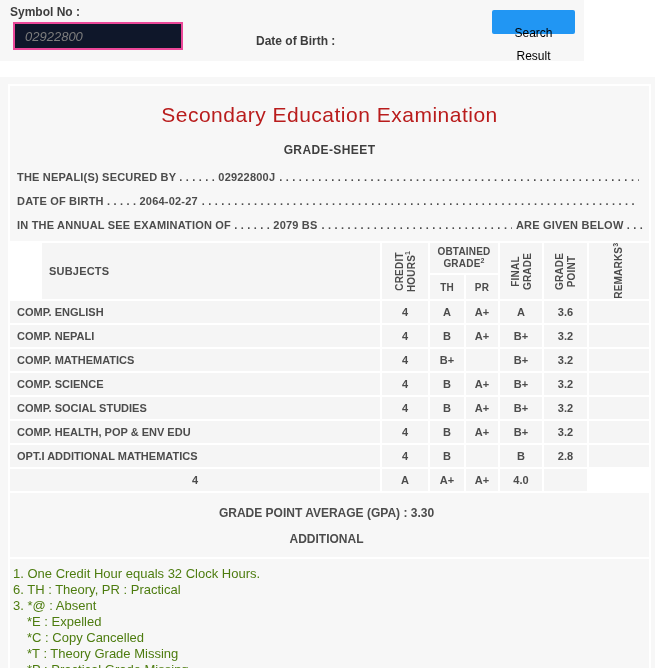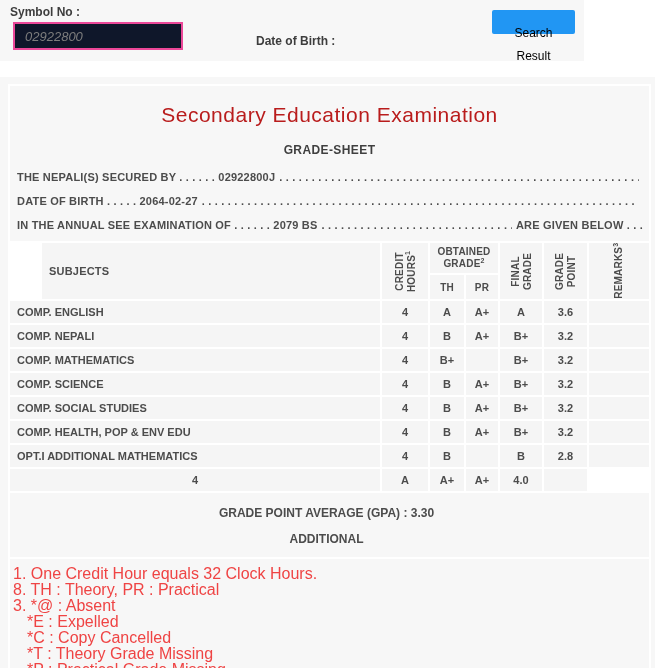--- a/index.html
+++ b/index.html
@@ -91,21 +91,21 @@
   .vtext{
     transform:rotate(-90deg);
     width:56px;text-align:center;line-height:1.15;white-space:normal;
   }
   
   .summary{padding:13px 6px 0 0;text-align:center;}
   .gpa-line{font-size:12px;font-weight:700;color:#4c4c4c;}
   .status-line{margin-top:12px;font-size:12px;font-weight:700;color:#4c4c4c;}
   .hline{margin-top:11px;border-top:2px solid #ffffff;height:0;}
   .notes{padding:7px 0 0 3px;}
-  .note{font-size:16px;color:#ef4444;line-height:16px;}
+  .note{font-size:13px;color:#4d7c0f;line-height:16px;}
   .note.indent{margin-left:14px;}
 </style>
 </head>
 <body>
 
 <div class="topbar">
   <div class="field-label lbl-symbol">Symbol No :</div>
   <input class="text-input inp-symbol" type="text" value="02922800" style="">
   <div class="field-label lbl-dob">Date of Birth :</div>
   <button class="search-btn">Search Result</button>
@@ -228,21 +228,21 @@
     <div class="summary">
       <div class="gpa-line">GRADE POINT AVERAGE (GPA) : 3.30</div>
       <div class="status-line">ADDITIONAL</div>
     </div>
 
     <div class="hline"></div>
 
     <div class="notes" id="notes">
   <div class="note">1. One Credit Hour equals 32 Clock Hours.</div>
 
-  <div class="note">8. TH : Theory, PR : Practical</div>
+  <div class="note">6. TH : Theory, PR : Practical</div>
 
   <div class="note">3. *@ : Absent</div>
 
   <div class="note indent">*E : Expelled</div>
 
   <div class="note indent">*C : Copy Cancelled</div>
 
   <div class="note indent">*T : Theory Grade Missing</div>
 
   <div class="note indent">*P : Practical Grade Missing</div>

